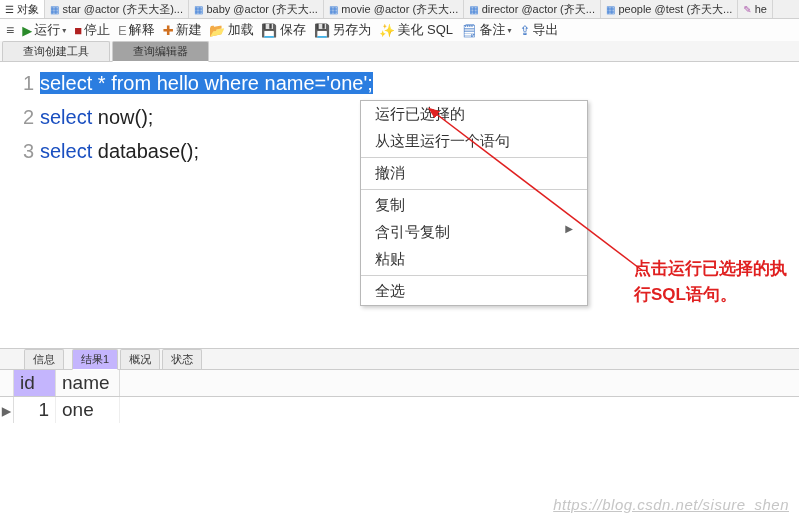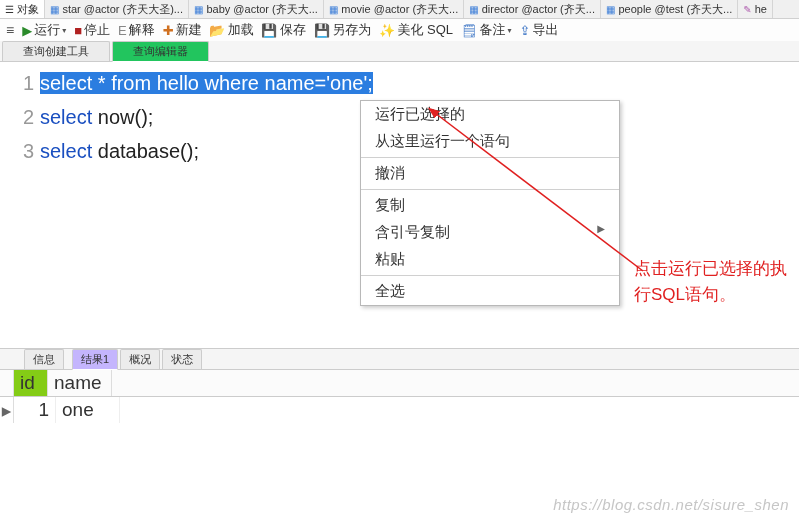--- a/index.html
+++ b/index.html
@@ -10,45 +10,45 @@
 .top-tabs .tab .ic { margin-right: 3px; font-size: 10px; }
 .toolbar { display: flex; align-items: center; height: 22px; background: #fdfdfd; padding: 0 6px; font-size: 13px; gap: 8px; }
 .toolbar .menu-icon { font-size: 14px; color: #555; cursor: pointer; }
 .toolbar .item { display: flex; align-items: center; gap: 2px; cursor: pointer; }
 .toolbar .green { color: #2a8a2a; }
 .toolbar .red { color: #b02020; }
 .toolbar .blue { color: #2a68c0; }
 .toolbar .orange { color: #d07020; }
 .sub-tabs { display: flex; align-items: flex-end; height: 21px; background: #f5f5f5; border-bottom: 1px solid #ccc; font-size: 11px; }
 .sub-tabs .stab { padding: 2px 20px; border: 1px solid #ccc; border-bottom: none; margin-left: 2px; background: #ececec; cursor: pointer; border-radius: 2px 2px 0 0; }
-.sub-tabs .stab.active { background: #22c55e; border-bottom: 1px solid #fff; position: relative; top: 1px; }
+.sub-tabs .stab.active { background: #a3a3a3; border-bottom: 1px solid #fff; position: relative; top: 1px; }
 .editor { display: flex; height: 280px; background: #fff; }
 .gutter { width: 40px; text-align: right; padding: 4px 6px 0 0; color: #999; font-size: 20px; line-height: 34px; font-family: Consolas, monospace; }
 .code { flex: 1; padding: 4px 0 0 0; font-size: 20px; line-height: 34px; font-family: Consolas, monospace; color: #1a4fc0; position: relative; }
 .code .line { white-space: pre; }
 .code .sel { background: #2b7de0; color: #fff; }
-.context-menu { position: absolute; left: 360px; top: 100px; width: 260px; background: #fff; border: 1px solid #b8b8b8; box-shadow: 2px 2px 4px rgba(0,0,0,0.2); font-size: 15px; z-index: 10; }
+.context-menu { position: absolute; left: 360px; top: 100px; width: 228px; background: #fff; border: 1px solid #b8b8b8; box-shadow: 2px 2px 4px rgba(0,0,0,0.2); font-size: 15px; z-index: 10; }
 .context-menu .mitem { padding: 4px 14px; cursor: pointer; display: flex; justify-content: space-between; }
 .context-menu .sep { height: 1px; background: #d0d0d0; margin: 2px 0; }
 .context-menu .arrow { color: #666; font-size: 10px; }
-.annotation { position: absolute; left: 634px; top: 256px; width: 155px; color: #e02020; font-size: 17px; line-height: 26px; }
+.annotation { position: absolute; left: 634px; top: 256px; width: 155px; color: #e02020; font-size: 17px; line-height: 26px; font-weight: bold; }
 .arrow-svg { position: absolute; left: 425px; top: 105px; z-index: 20; pointer-events: none; }
 .result-tabs { display: flex; align-items: flex-end; height: 22px; border-top: 1px solid #ccc; border-bottom: 1px solid #ccc; background: #f5f5f5; font-size: 11px; margin-top: 6px; padding-left: 22px; }
 .result-tabs .rtab { padding: 2px 8px; border: 1px solid #ccc; border-bottom: none; margin-left: 2px; background: #ececec; cursor: pointer; border-radius: 2px 2px 0 0; }
 .result-tabs .rtab.active { background: #c4b5fd; border-bottom: 1px solid #fff; position: relative; top: 1px; margin-left: 8px; }
 .result-grid { font-size: 19px; }
 .result-grid .hdr { display: flex; border-bottom: 1px solid #ccc; background: #fbfbfb; }
 .result-grid .hdr .cell { padding: 2px 6px; border-right: 1px solid #ddd; }
 .result-grid .row { display: flex; }
 .result-grid .row .cell { padding: 2px 6px; border-right: 1px solid #eee; }
 .c-id { width: 42px; text-align: right; }
-.c-id-h { width: 34px; background: #84cc16; }
+.c-id-h { width: 42px; background: #c4b5fd; }
 .c-name { width: 64px; }
 .row-marker { width: 14px; color: #666; display:flex; align-items:center; justify-content:center; border-right:1px solid #ddd; }
-.watermark { position: absolute; right: 10px; bottom: 6px; color: #c6c6c6; font-size: 15px; font-style: italic; letter-spacing: 0.5px; }
+.watermark { position: absolute; right: 10px; bottom: 6px; color: #c6c6c6; font-size: 15px; font-style: italic; letter-spacing: 0.5px; text-decoration: underline; }
 </style>
 </head>
 <body>
 
 <div class="top-tabs">
   <div class="tab active">
       <span class="ic">☰</span>
       <span>对象</span>
     </div>
   <div class="tab">

